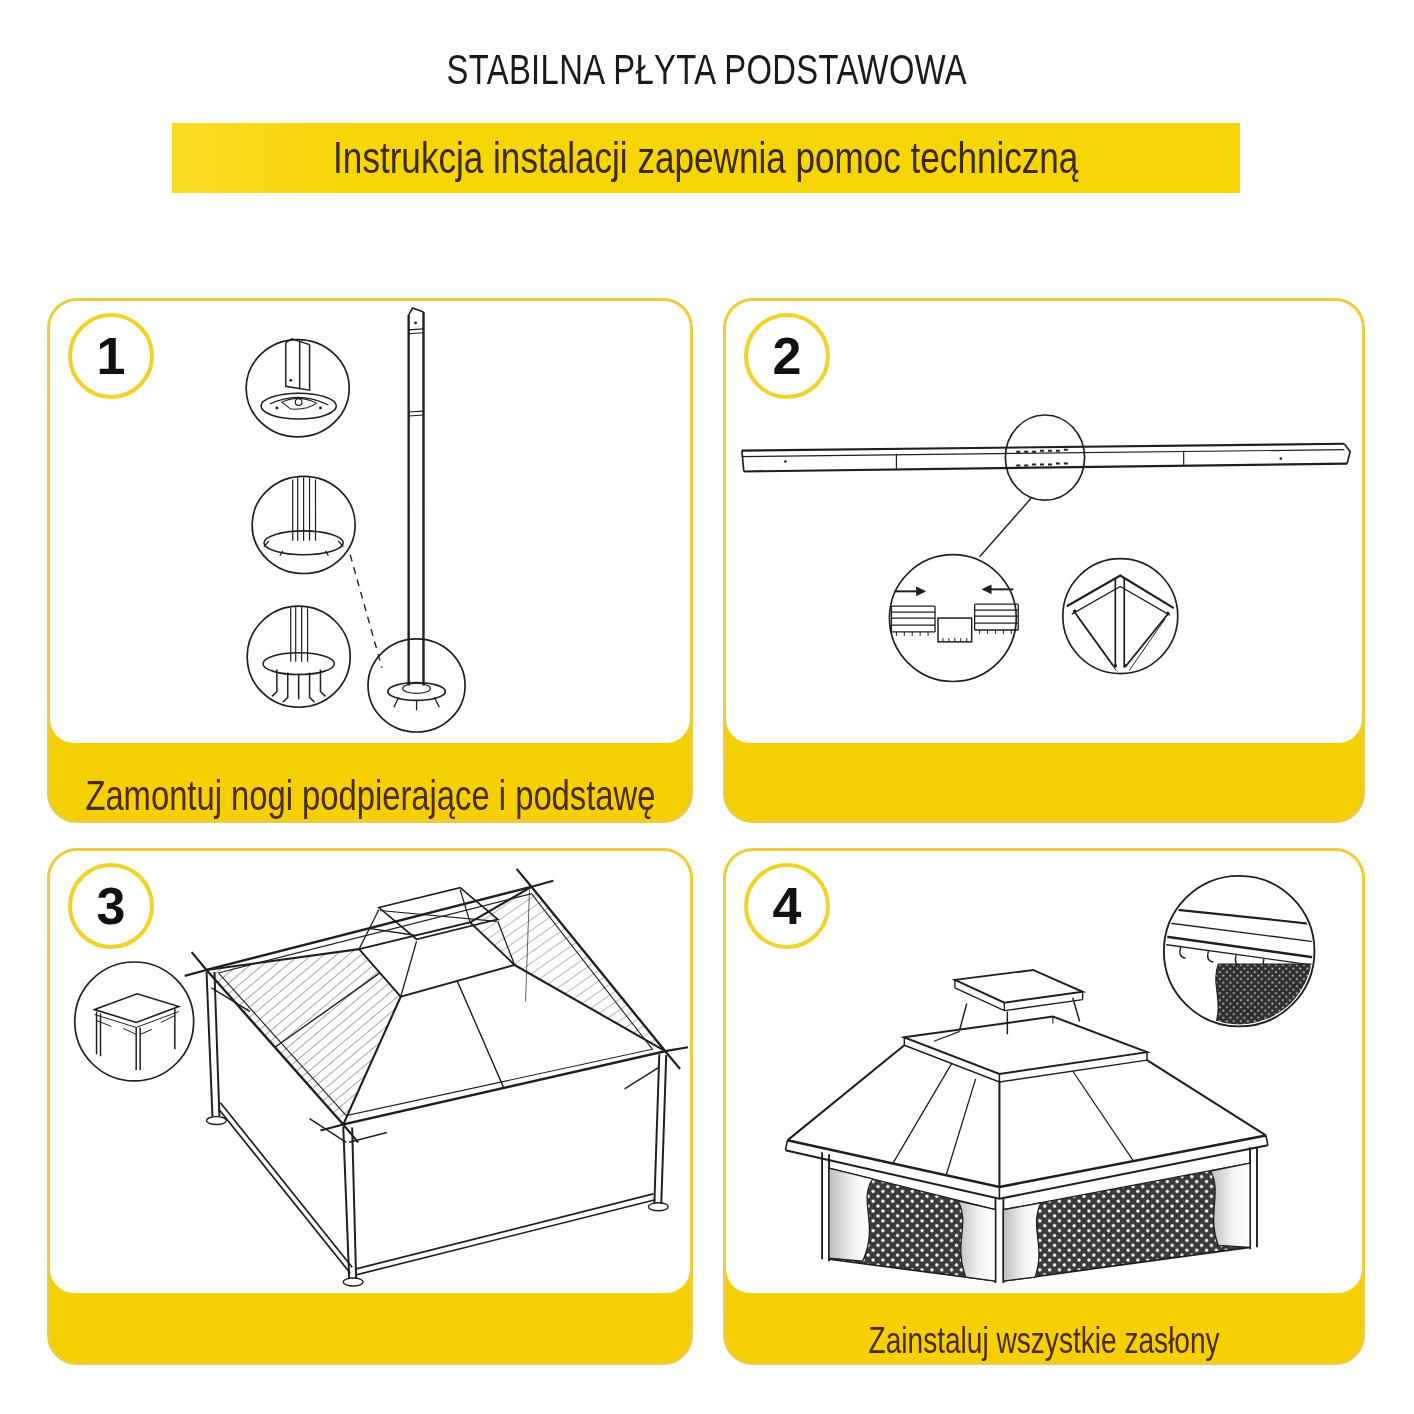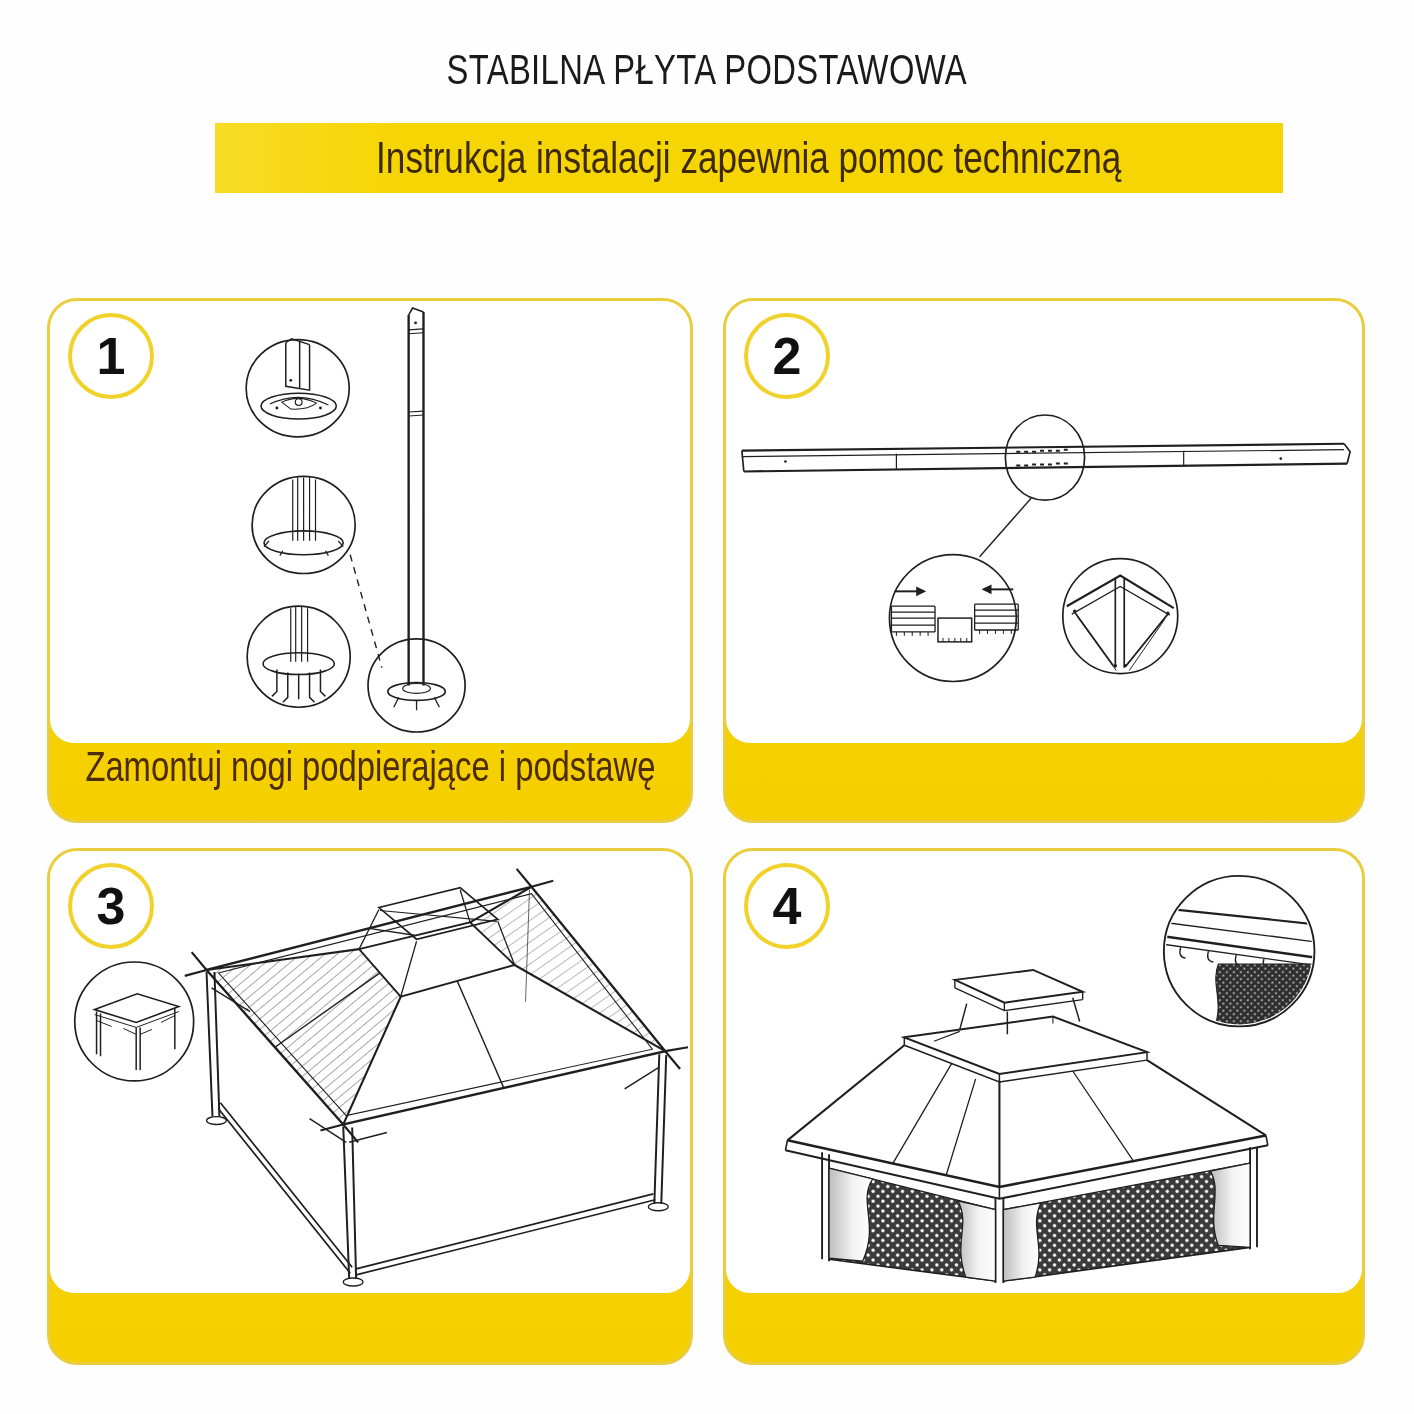--- a/index.html
+++ b/index.html
@@ -9,21 +9,21 @@
   }
   .condensed{display:inline-block;transform:scaleX(0.78);transform-origin:center;white-space:nowrap;}
   .title{
     position:absolute;top:46px;left:0;width:100%;text-align:center;
     font-size:42px;color:#1a1a1a;font-weight:400;letter-spacing:0.5px;
   }
   .banner{
     position:absolute;left:172px;top:123px;width:1068px;height:70px;
     background:linear-gradient(90deg,#f8dc25 0%,#f6d504 18%,#f6d504 100%);
     display:flex;align-items:center;justify-content:center;
-    font-size:45px;color:#3f2900;margin-left:43px;
+    font-size:45px;color:#3f2900;
   }
   .panel{
     position:absolute;box-sizing:border-box;
     border:3px solid #e9cd3f;border-radius:30px;overflow:hidden;
     background:linear-gradient(180deg,#fae65c 0%,#f7d504 30%,#f5cf00 100%);
     display:flex;flex-direction:column;
   }
   .panel-1{left:47px;top:298px;width:646px;height:525px;}
   .panel-2{left:723px;top:298px;width:642px;height:525px;}
   .panel-3{left:47px;top:848px;width:646px;height:517px;}
@@ -33,21 +33,21 @@
     border-radius:0 0 24px 24px;flex:none;
   }
   .drawing svg{position:absolute;left:0;top:0;width:100%;height:100%;}
   .badge{
     position:absolute;left:18px;top:12px;width:78px;height:78px;z-index:3;
     border:4px solid #f1d22b;border-radius:50%;background:#ffffff;
     display:flex;align-items:center;justify-content:center;
     font-size:52px;font-weight:700;color:#111111;
   }
   .caption{
-    flex:1;display:flex;align-items:flex-start;justify-content:center;
+    flex:1;display:flex;align-items:flex-end;justify-content:center;
     color:#4c2b05;
   }
   .cap-1{font-size:42px;}
   .cap-2{font-size:37px;}
   .cap-3{font-size:44px;}
   .cap-4{font-size:36px;}
 </style>
 </head>
 <body>
 
@@ -277,15 +277,18 @@
             <path d="M443,70 L597,90" stroke-width="1.4"></path>
             <path d="M442,84 L598,106" stroke-width="2.4"></path>
             <path d="M441,92 L599,114" stroke-width="1.3"></path>
             <path d="M459,95 q-3,10 5,11 M487,99 q-3,10 5,11 M515,103 q-3,10 5,11 M543,107 q-3,10 5,11" stroke-width="1.4"></path>
             <path d="M497,112 C489,132 503,150 493,176 L598,176 L598,112 Z" fill="url(#m4d)" stroke-width="1.1"></path>
           </g>
           <circle cx="518" cy="99" r="76" stroke-width="1.9"></circle>
         </g>
       </svg>
     </div>
+    <div class="caption">
+      <span class="condensed cap-4">Zainstaluj wszystkie zasłony</span>
+    </div>
   </div>
 
 </div>
 
 </body></html>

